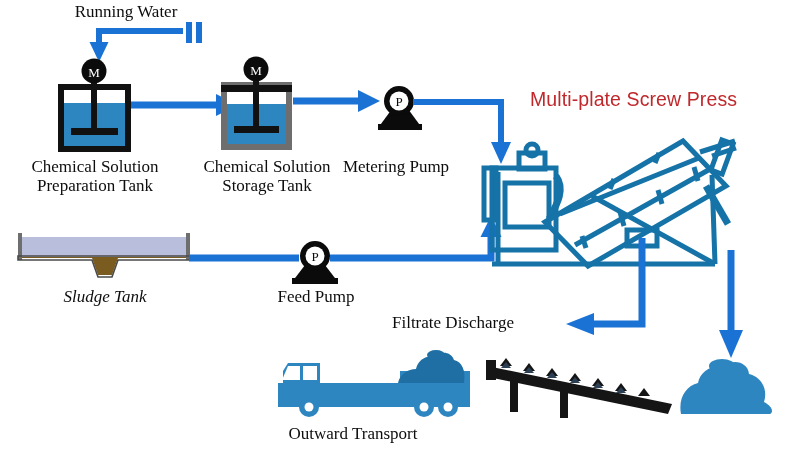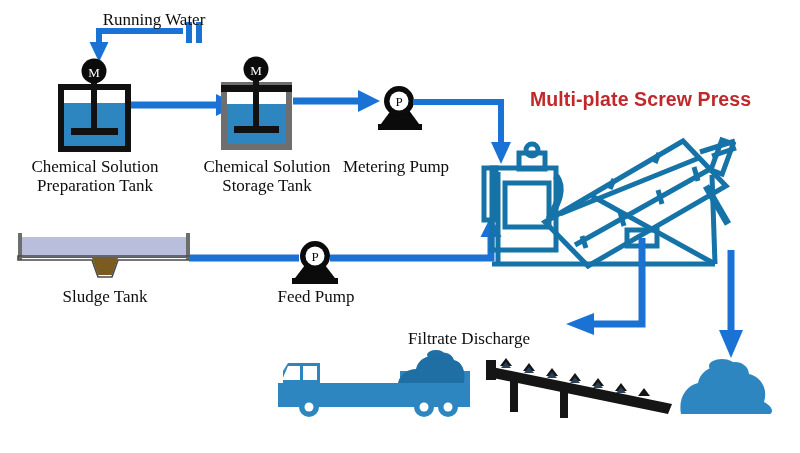--- a/index.html
+++ b/index.html
@@ -2,21 +2,21 @@
 <html><head>
 <meta charset="utf-8">
 <style>
   html,body{margin:0;padding:0;background:#ffffff;}
   body{width:800px;height:453px;overflow:hidden;font-family:"Liberation Serif",serif;}
   #stage{position:relative;width:800px;height:453px;background:#fff;}
   #stage svg{position:absolute;left:0;top:0;}
   .lbl{position:absolute;font-family:"Liberation Serif",serif;color:#0d0d0d;
        font-size:17px;line-height:19px;text-align:center;white-space:pre-line;}
   .title-red{position:absolute;font-family:"Liberation Sans",sans-serif;
-       font-weight:bold;font-size:19.5px;color:#C0282C;letter-spacing:.1px;white-space:nowrap;}
+       font-weight:normal;font-size:19.5px;color:#C0282C;letter-spacing:.1px;white-space:nowrap;}
 </style>
 </head>
 <body>
 
 <div id="stage">
 
   <svg width="800" height="453" viewBox="0 0 800 453">
 
     <defs>
       <marker id="ar-blue" markerWidth="7" markerHeight="7" refX="2.6" refY="3.5" orient="auto">
@@ -185,34 +185,35 @@
 
     <g>
       <path d="M681,414 C678,398 686,386 698,383 C700,372 712,364 724,367
                C732,358 748,362 749,374 C762,377 768,390 764,402
                C772,406 774,412 770,414 Z" fill="#2E86C1"></path>
       <ellipse cx="722" cy="366" rx="13" ry="7" fill="#2E86C1"></ellipse>
     </g>
 
   </svg>
 
-  <div class="lbl" style="left:64px;top:2px;width:180px;margin-top:8px;">Running Water</div>
+  <div class="lbl" style="left:36px;top:2px;width:180px;">Running Water</div>
 
   <div class="lbl" style="left:4px;top:157px;width:182px;">Chemical Solution
 Preparation Tank</div>
 
   <div class="lbl" style="left:178px;top:157px;width:178px;">Chemical Solution
 Storage Tank</div>
 
   <div class="lbl" style="left:325px;top:157px;width:142px;">Metering Pump</div>
 
-  <div class="lbl" style="left:30px;top:287px;width:150px;">Sludge Tank</div>
+  <div class="lbl" style="left:30px;top:287px;width:150px;font-style:italic;">Sludge Tank</div>
 
   <div class="lbl" style="left:256px;top:287px;width:120px;">Feed Pump</div>
 
-  <div class="lbl" style="left:408px;top:313px;width:152px;text-align:left;margin-top:16px;">Filtrate Discharge</div>
-
+  <div class="lbl" style="left:392px;top:313px;width:152px;text-align:left;">Filtrate Discharge</div>
+
+  <div class="lbl" style="left:253px;top:424px;width:200px;">Outward Transport</div>
 
 
 
   <div class="title-red" style="left:530px;top:88px;">Multi-plate Screw Press</div>
 
 </div>
 
 </body></html>

